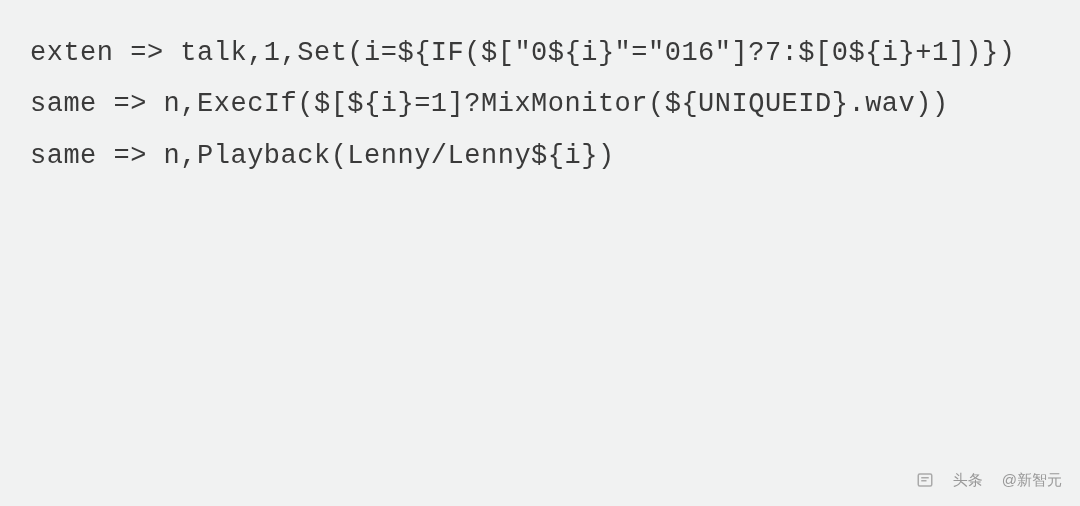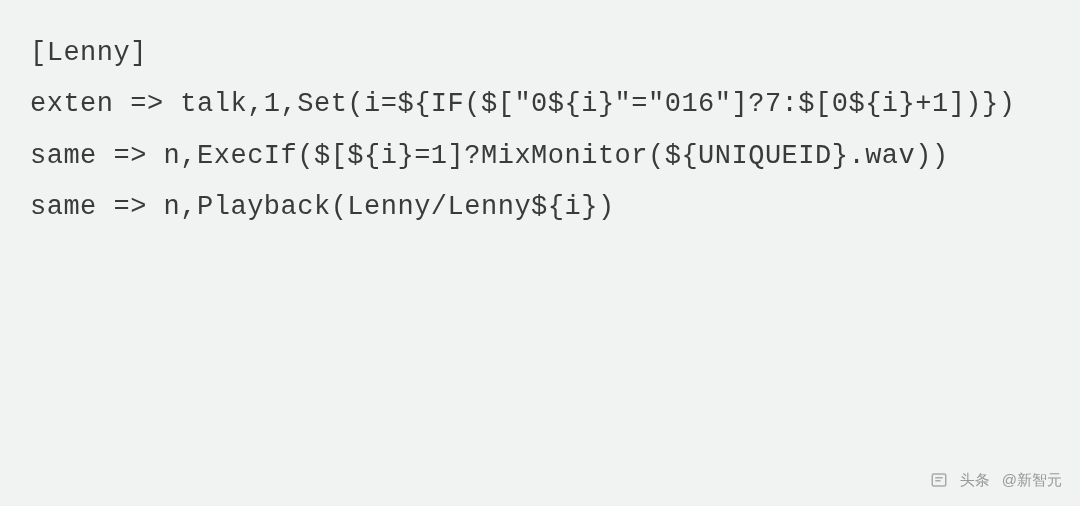--- a/index.html
+++ b/index.html
@@ -23,21 +23,21 @@
     .code-line {
       white-space: pre-wrap;
       word-break: break-all;
     }
     .watermark {
       position: absolute;
       bottom: 12px;
       right: 18px;
       display: flex;
       align-items: center;
-      gap: 12px;
+      gap: 19px;
       font-family: -apple-system, "PingFang SC", "Microsoft YaHei", sans-serif;
       font-size: 15px;
       color: #999;
       letter-spacing: 0;
     }
     .watermark-icon {
       width: 18px;
       height: 18px;
       display: inline-flex;
       align-items: center;
@@ -46,21 +46,20 @@
     .watermark-icon svg {
       width: 18px;
       height: 18px;
       fill: #aaa;
     }
   </style>
 </head>
 <body>
 
 <div class="code-block">
-  <div class="code-line">[Lenny]</div>
   <div class="code-line">exten =&gt; talk,1,Set(i=${IF($["0${i}"="016"]?7:$[0${i}+1])})</div>
   <div class="code-line">same =&gt; n,ExecIf($[${i}=1]?MixMonitor(${UNIQUEID}.wav))</div>
   <div class="code-line">same =&gt; n,Playback(Lenny/Lenny${i})</div>
 </div>
 
 <div class="watermark">
   <span class="watermark-icon">
     <svg viewBox="0 0 24 24">
         <rect x="3" y="4" width="18" height="16" rx="2" fill="none" stroke="#aaa" stroke-width="2"></rect>
         <line x1="7" y1="9" x2="17" y2="9" stroke="#aaa" stroke-width="2"></line>

